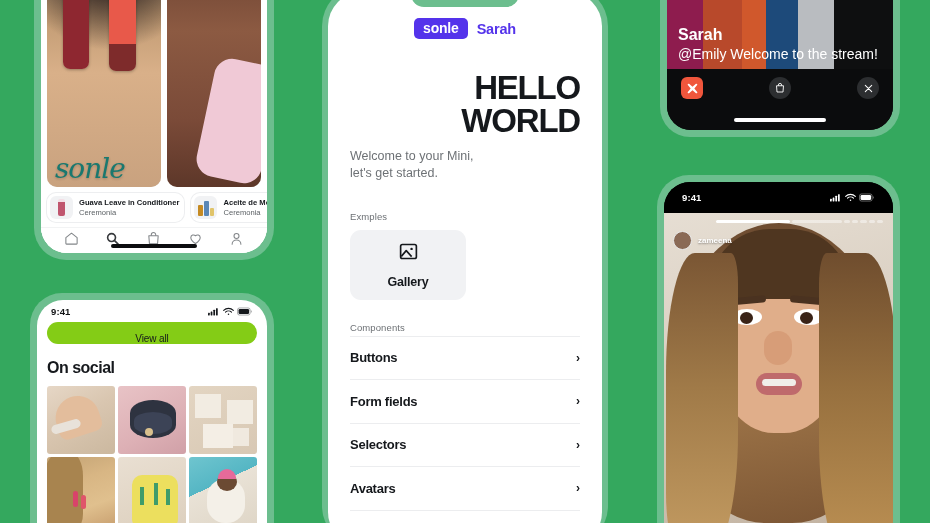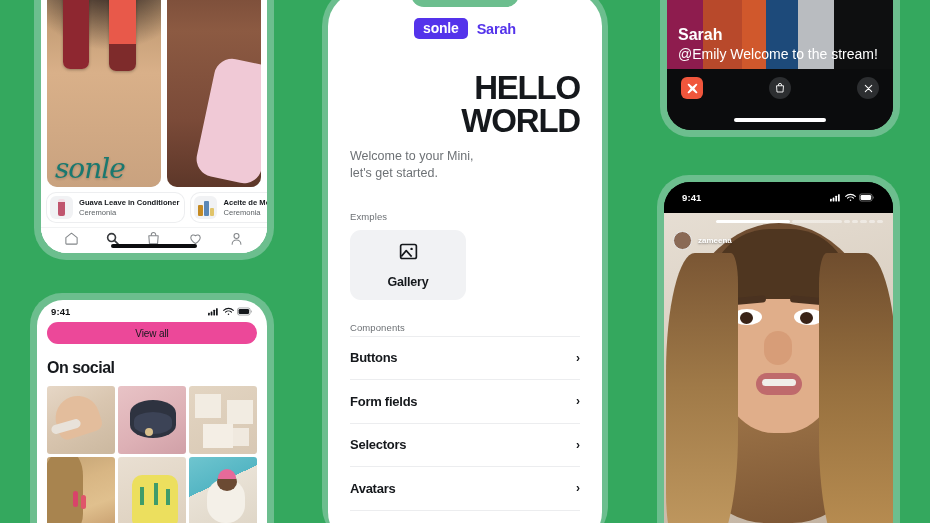--- a/index.html
+++ b/index.html
@@ -65,21 +65,21 @@
   .prod-txt{line-height:1.25;white-space:nowrap;}
   .prod-title{font-size:7.6px;font-weight:bold;color:#15181C;}
   .prod-brand{font-size:7.6px;color:#5C6165;}
 
   .tabbar{height:34px;display:flex;align-items:center;justify-content:space-around;padding:0 10px;box-sizing:border-box;background:#fff;border-top:1px solid #F2F3F4;}
   .tabicon{opacity:.85;}
 
   
   #phone-bl{left:30px;top:293px;width:244px;height:350px;border-radius:32px;}
   #phone-bl .screen{left:7px;top:7px;width:230px;height:336px;border-radius:26px;}
-  .viewall{margin:16px 10px 0;height:22px;border-radius:11px;background:#ec4899;display:flex;align-items:center;justify-content:center;}
+  .viewall{margin:16px 10px 0;height:22px;border-radius:11px;background:#84cc16;display:flex;align-items:flex-end;justify-content:center;}
   .viewall span{font-size:10px;color:#15181C;letter-spacing:-.1px;}
   .onsocial-h{margin:15px 0 8px 10px;font-size:16px;font-weight:bold;color:#15181C;letter-spacing:-.5px;}
   .social-grid{margin:9px 10px 0;display:grid;grid-template-columns:repeat(3,1fr);gap:3px;}
   .social-cell{height:68px;border-radius:3px;overflow:hidden;position:relative;}
 
   
   #phone-tr{left:660px;top:-138px;width:240px;height:275px;border-radius:30px;}
   #phone-tr .screen{left:7px;top:7px;width:226px;height:261px;border-radius:24px;background:#000;}
   .stream-vid{position:absolute;left:0;top:0;right:0;height:200px;overflow:hidden;}
   .stream-overlay{position:absolute;left:11px;right:11px;bottom:66px;z-index:6;}

